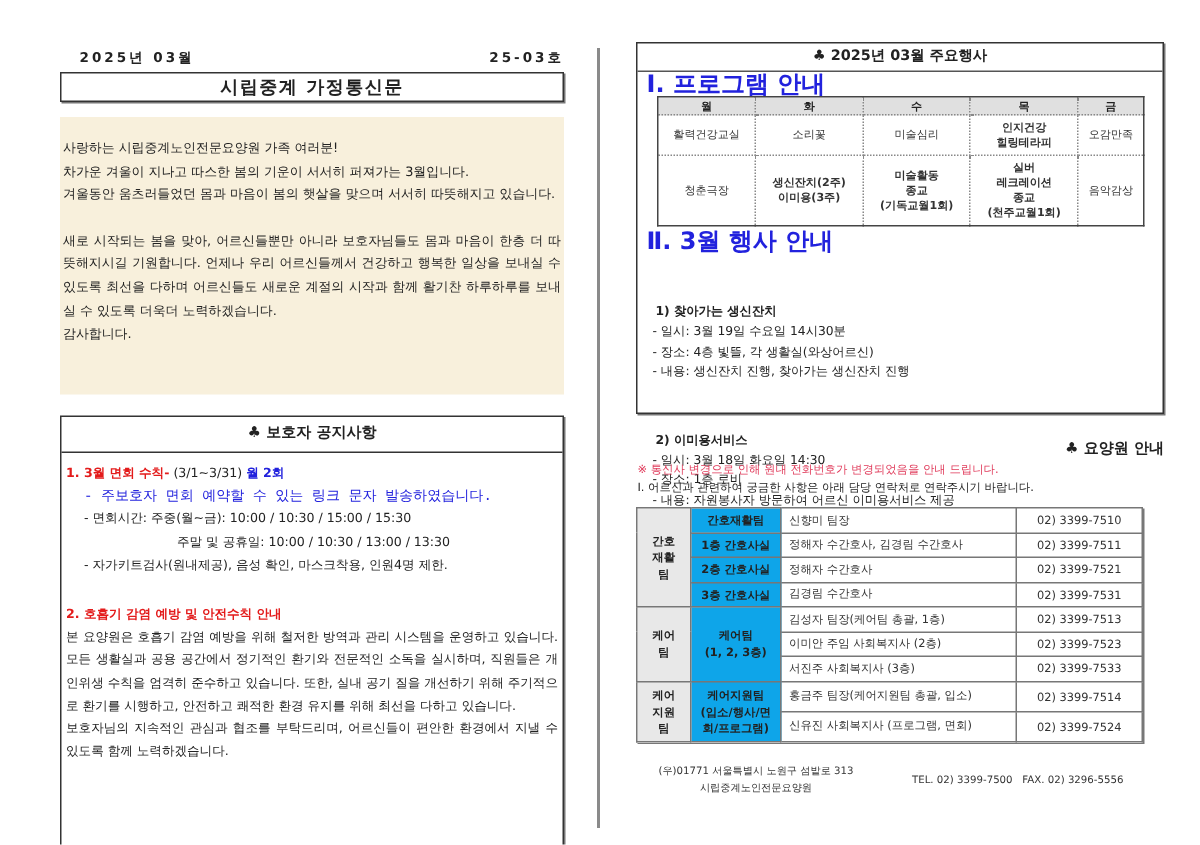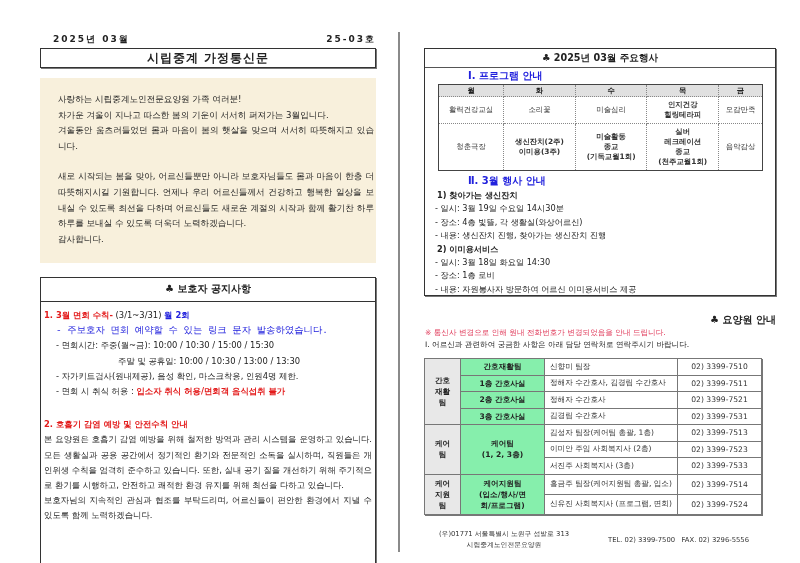--- a/index.html
+++ b/index.html
@@ -1,60 +1,60 @@
 <!DOCTYPE html>
 <html><head>
 <meta charset="utf-8">
 <style>
   * { box-sizing: border-box; margin: 0; padding: 0; }
   html, body { width: 800px; height: 563px; background: #ffffff; overflow: hidden; }
   body { font-family: "DejaVu Sans", "Liberation Sans", sans-serif; color: #222; position: relative; }
 
   .left { position: absolute; left: 40px; top: 32px; width: 336px; }
   .divider-v { position: absolute; left: 398px; top: 32px; width: 2px; height: 520px; background: #8a8a8a; }
-  .right { position: absolute; left: 424px; top: 48px; width: 352px; }
+  .right { position: absolute; left: 424px; top: 28px; width: 352px; }
 
   .hdr-row { display: flex; justify-content: space-between; font-size: 9px; font-weight: bold; letter-spacing: 2px; height: 14px; line-height: 14px; margin-left: 13px; }
   .title-box { margin-top: 2px; border: 1.5px solid #333; box-shadow: 1px 1px 0 #777; height: 20px; line-height: 18px; text-align: center; font-size: 12px; font-weight: bold; letter-spacing: 1px; }
 
-  .greeting { margin-top: 10px; background: #f8f0dc; padding: 14px 2px 10px 18px; font-size: 8.6px; line-height: 15.6px; height: 185px; }
+  .greeting { margin-top: 10px; background: #f8f0dc; padding: 14px 2px 10px 2px; font-size: 8.6px; line-height: 15.6px; height: 185px; }
   .greeting p { margin: 0; }
   .greeting .gap { height: 15px; }
 
   .notice { margin-top: 14px; border: 1.5px solid #333; box-shadow: 1px 1px 0 #777; height: 288px; }
   .notice-hdr { height: 24px; line-height: 22px; text-align: center; font-size: 10px; font-weight: bold; border-bottom: 1.5px solid #333; }
   .notice-body { padding: 6px 3px 0 3px; font-size: 8.4px; line-height: 15.2px; }
   .red { color: #e31b1b; }
   .blue { color: #2222dd; text-align: right; }
   .bold { font-weight: bold; }
   .ind1 { padding-left: 12px; }
   .ind2 { padding-left: 74px; }
   .big-blue { color: #2222dd; font-size: 9.4px; padding-left: 12px; font-family: Liberation Mono, monospace; }
   .sec2 { margin-top: 18px; }
   .justify { text-align: justify; }
 
   .events { border: 1.5px solid #333; box-shadow: 1px 1px 0 #777; height: 248px; }
   .events-hdr { height: 19px; line-height: 18px; text-align: center; font-size: 9.6px; font-weight: bold; border-bottom: 1px solid #555; }
-  .sub-hdr { color: #2222dd; font-weight: bold; font-size: 10px; padding-left: 6px; height: 16px; line-height: 16px; margin-left: 37px; }
+  .sub-hdr { color: #2222dd; font-weight: bold; font-size: 16px; padding-left: 6px; height: 16px; line-height: 16px; }
   table.prog { margin-left: 13px; width: 325px; border-collapse: collapse; font-size: 7.4px; text-align: center; border: 1.5px solid #444; }
   table.prog th { background: #e0e0e0; height: 12px; border: 1px dotted #888; font-weight: bold; }
   table.prog td { border: 1px dotted #888; line-height: 10px; color: #333; }
   .row1 td { height: 27px; }
   .row2 td { height: 47px; }
   .ev-list { font-size: 8.2px; line-height: 13.4px; padding-left: 10px; }
-  .ev-list .bold { padding-left: 2px; }
+  .ev-list .bold { padding-left: 2px; margin-top: 32px; }
 
   .info-hdr { margin-top: 16px; font-size: 10px; font-weight: bold; height: 15px; line-height: 15px; text-align: right; }
   .info-line { font-size: 7.6px; line-height: 12px; padding-left: 1px; }
   .info-line.red { color: #e03a5a; }
 
   table.contact { margin-top: 7px; width: 338px; border-collapse: collapse; font-size: 7.6px; border: 1.5px solid #333; box-shadow: 1px 1px 0 #777; }
   table.contact td { border: 1px solid #777; height: 16.5px; padding: 0 5px; }
   table.contact td.grp { background: #e8e8e8; font-weight: bold; text-align: center; width: 36px; padding: 0; line-height: 11px; }
-  table.contact td.team { background: #86efac; font-weight: bold; text-align: center; width: 84px; padding: 0; line-height: 11px; }
+  table.contact td.team { background: #0ea5e9; font-weight: bold; text-align: center; width: 60px; padding: 0; line-height: 11px; }
   table.contact td.name { color: #333; }
   table.contact td.tel { width: 84px; text-align: center; color: #333; }
 
   .footer { margin-top: 14px; display: flex; align-items: center; font-size: 6.8px; color: #333; }
   .footer .addr { width: 160px; text-align: center; line-height: 11px; }
   .footer .tel { padding-left: 24px; }
 </style>
 </head>
 <body>
 
@@ -80,23 +80,20 @@
       <span>보호자 공지사항</span>
     </div>
     <div class="notice-body">
       <div>
         <span class="red bold">1. 3월 면회 수칙-</span><span> (3/1~3/31) </span><span class="blue bold">월 2회</span>
       </div>
       <div class="big-blue">- 주보호자 면회 예약할 수 있는 링크 문자 발송하였습니다.</div>
       <div class="ind1">- 면회시간: 주중(월~금): 10:00 / 10:30 / 15:00 / 15:30</div>
       <div class="ind2">주말 및 공휴일: 10:00 / 10:30 / 13:00 / 13:30</div>
       <div class="ind1">- 자가키트검사(원내제공), 음성 확인, 마스크착용, 인원4명 제한.</div>
-      <div class="ind1">
-        <span>- 면회 시 취식 허용 : </span><span class="red bold">입소자 취식 허용/면회객 음식섭취 불가</span>
-      </div>
 
       <div class="sec2 red bold">2. 호흡기 감염 예방 및 안전수칙 안내</div>
       <div class="justify">본 요양원은 호흡기 감염 예방을 위해 철저한 방역과 관리 시스템을 운영하고 있습니다. 모든 생활실과 공용 공간에서 정기적인 환기와 전문적인 소독을 실시하며, 직원들은 개인위생 수칙을 엄격히 준수하고 있습니다. 또한, 실내 공기 질을 개선하기 위해 주기적으로 환기를 시행하고, 안전하고 쾌적한 환경 유지를 위해 최선을 다하고 있습니다.</div>
       <div class="justify">보호자님의 지속적인 관심과 협조를 부탁드리며, 어르신들이 편안한 환경에서 지낼 수 있도록 함께 노력하겠습니다.</div>
     </div>
   </div>
 
 </div>
 
 <div class="divider-v"></div>

